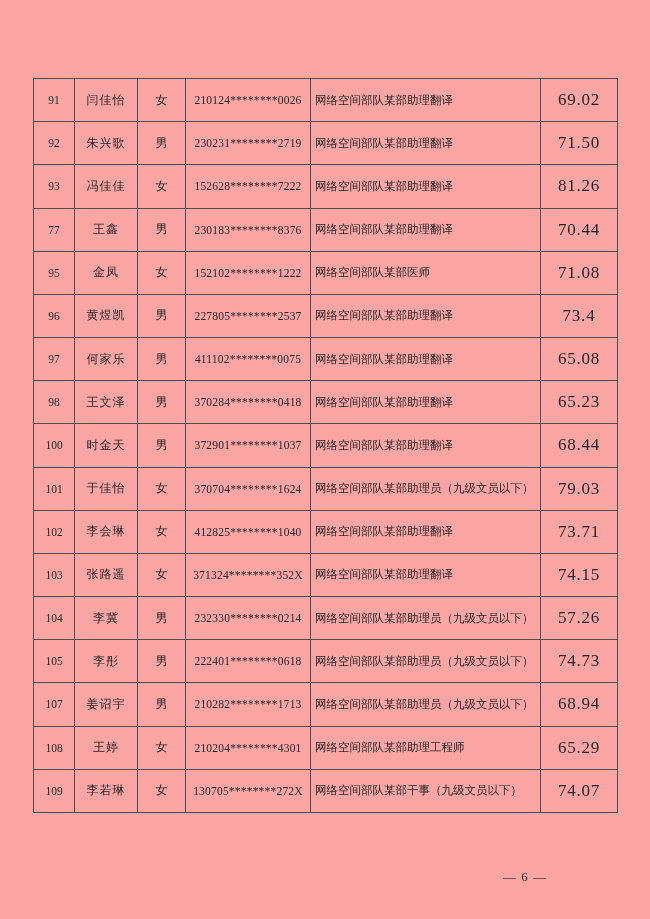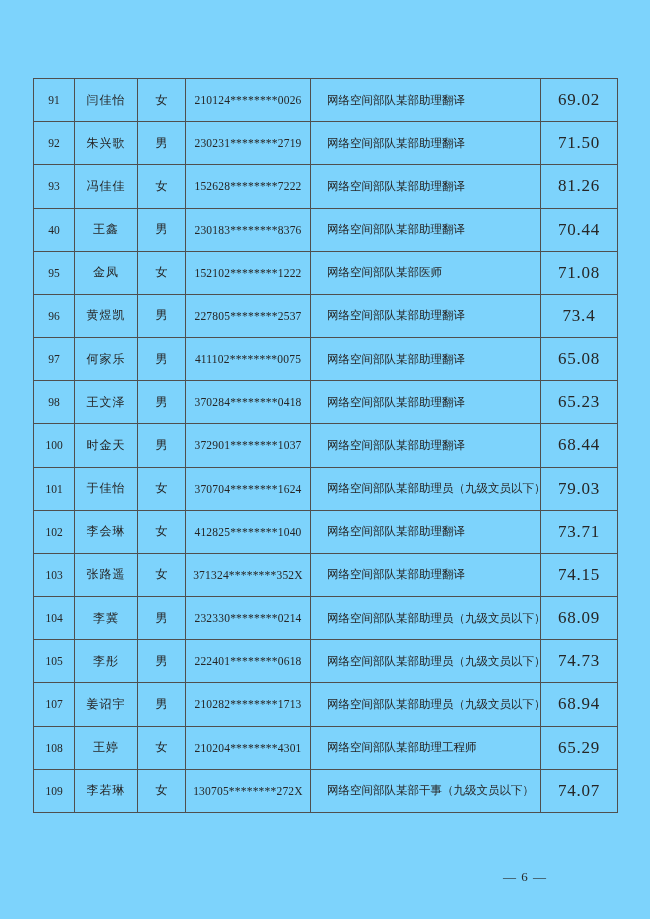--- a/index.html
+++ b/index.html
@@ -5,21 +5,21 @@
   * { margin: 0; padding: 0; box-sizing: border-box; }
   html, body {
     width: 650px; height: 919px;
     background: #fdfdfd;
     font-family: "Liberation Serif", "DejaVu Serif", serif;
     overflow: hidden;
   }
   .page {
     position: relative;
     width: 650px; height: 919px;
-    background: #7dd3fc;
+    background: #fca5a5;
   }
   table.score-table {
     position: absolute;
     left: 33px; top: 78px;
     width: 584px; height: 735px;
     border-collapse: collapse;
     table-layout: fixed;
   }
   .score-table td {
     border: 1px solid #4f4f4f;
@@ -30,21 +30,21 @@
     white-space: nowrap;
     overflow: hidden;
     height: 38px;
   }
   .score-table td.c-no     { font-size: 11.5px; }
   .score-table td.c-name   { font-size: 12px; letter-spacing: 1px; }
   .score-table td.c-gender { font-size: 12px; }
   .score-table td.c-id_number { font-size: 11.5px; letter-spacing: 0.2px; margin-left: 16px; }
   .score-table td.c-position {
     text-align: left;
-    padding-left: 16px;
+    padding-left: 4px;
     font-size: 11.5px;
   }
   .score-table td.c-score { font-size: 17px; letter-spacing: 0.8px; }
   .page-number {
     position: absolute;
     left: 492px; top: 869px;
     width: 66px;
     text-align: center;
     font-size: 13px;
     color: #2a2a2a;
@@ -84,21 +84,21 @@
         </tr>
         <tr>
           <td class="c-no">93</td>
           <td class="c-name">冯佳佳</td>
           <td class="c-gender">女</td>
           <td class="c-id_number">152628********7222</td>
           <td class="c-position">网络空间部队某部助理翻译</td>
           <td class="c-score">81.26</td>
         </tr>
         <tr>
-          <td class="c-no">40</td>
+          <td class="c-no">77</td>
           <td class="c-name">王鑫</td>
           <td class="c-gender">男</td>
           <td class="c-id_number">230183********8376</td>
           <td class="c-position">网络空间部队某部助理翻译</td>
           <td class="c-score">70.44</td>
         </tr>
         <tr>
           <td class="c-no">95</td>
           <td class="c-name">金凤</td>
           <td class="c-gender">女</td>
@@ -161,21 +161,21 @@
           <td class="c-id_number">371324********352X</td>
           <td class="c-position">网络空间部队某部助理翻译</td>
           <td class="c-score">74.15</td>
         </tr>
         <tr>
           <td class="c-no">104</td>
           <td class="c-name">李冀</td>
           <td class="c-gender">男</td>
           <td class="c-id_number">232330********0214</td>
           <td class="c-position">网络空间部队某部助理员（九级文员以下）</td>
-          <td class="c-score">68.09</td>
+          <td class="c-score">57.26</td>
         </tr>
         <tr>
           <td class="c-no">105</td>
           <td class="c-name">李彤</td>
           <td class="c-gender">男</td>
           <td class="c-id_number">222401********0618</td>
           <td class="c-position">网络空间部队某部助理员（九级文员以下）</td>
           <td class="c-score">74.73</td>
         </tr>
         <tr>

